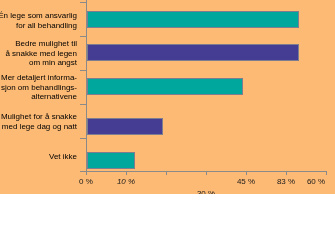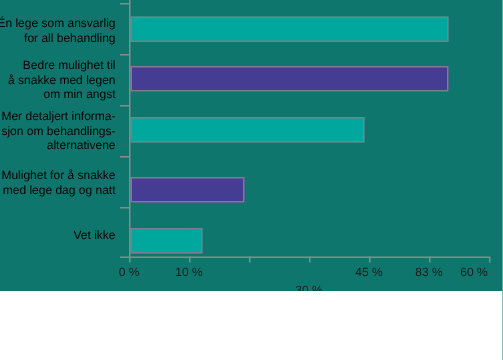--- a/index.html
+++ b/index.html
@@ -10,21 +10,21 @@
     width: 335px;
     height: 194px;
     background: #ffffff;
     font-family: "Liberation Sans", sans-serif;
     overflow: hidden;
   }
   #chart-root {
     position: relative;
     width: 335px;
     height: 194px;
-    background: #0f766e;
+    background: #fdba74;
   }
 
   
   
   .plot-area {
     position: absolute;
     left: 0;
     top: 0;
     width: 335px;
     height: 194px;
@@ -128,21 +128,21 @@
     <div class="ytick" style="top:138px;"></div>
     <div class="ytick" style="top:171px;"></div>
 
     <div class="axis-vertical"></div>
     <div class="axis-horizontal"></div>
 
     <div id="xaxis-group">
         <div class="xtick" style="left: 86px; background: rgb(138, 138, 138);"></div>
         <div class="xtick-label" style="left: 86px;">0 %</div>
         <div class="xtick" style="left: 126px; background: rgb(138, 138, 138);"></div>
-        <div class="xtick-label" style="left: 126px;">10 %</div>
+        <div class="xtick-label" style="left: 126px; font-style: italic;">10 %</div>
         <div class="xtick" style="left: 166px; background: rgb(138, 138, 138);"></div>
         <div class="xtick-label" style="left: 178px; margin-top: 24px;">20 %</div>
         <div class="xtick" style="left: 206px; background: rgb(138, 138, 138);"></div>
         <div class="xtick-label" style="left: 206px; margin-top: 12px;">30 %</div>
         <div class="xtick" style="left: 246px; background: rgb(138, 138, 138);"></div>
         <div class="xtick-label" style="left: 246px;">45 %</div>
         <div class="xtick" style="left: 286px; background: rgb(138, 138, 138);"></div>
         <div class="xtick-label" style="left: 286px;">83 %</div>
         <div class="xtick" style="left: 326px; background: rgb(138, 138, 138);"></div>
         <div class="xtick-label" style="left: 316px;">60 %</div>

